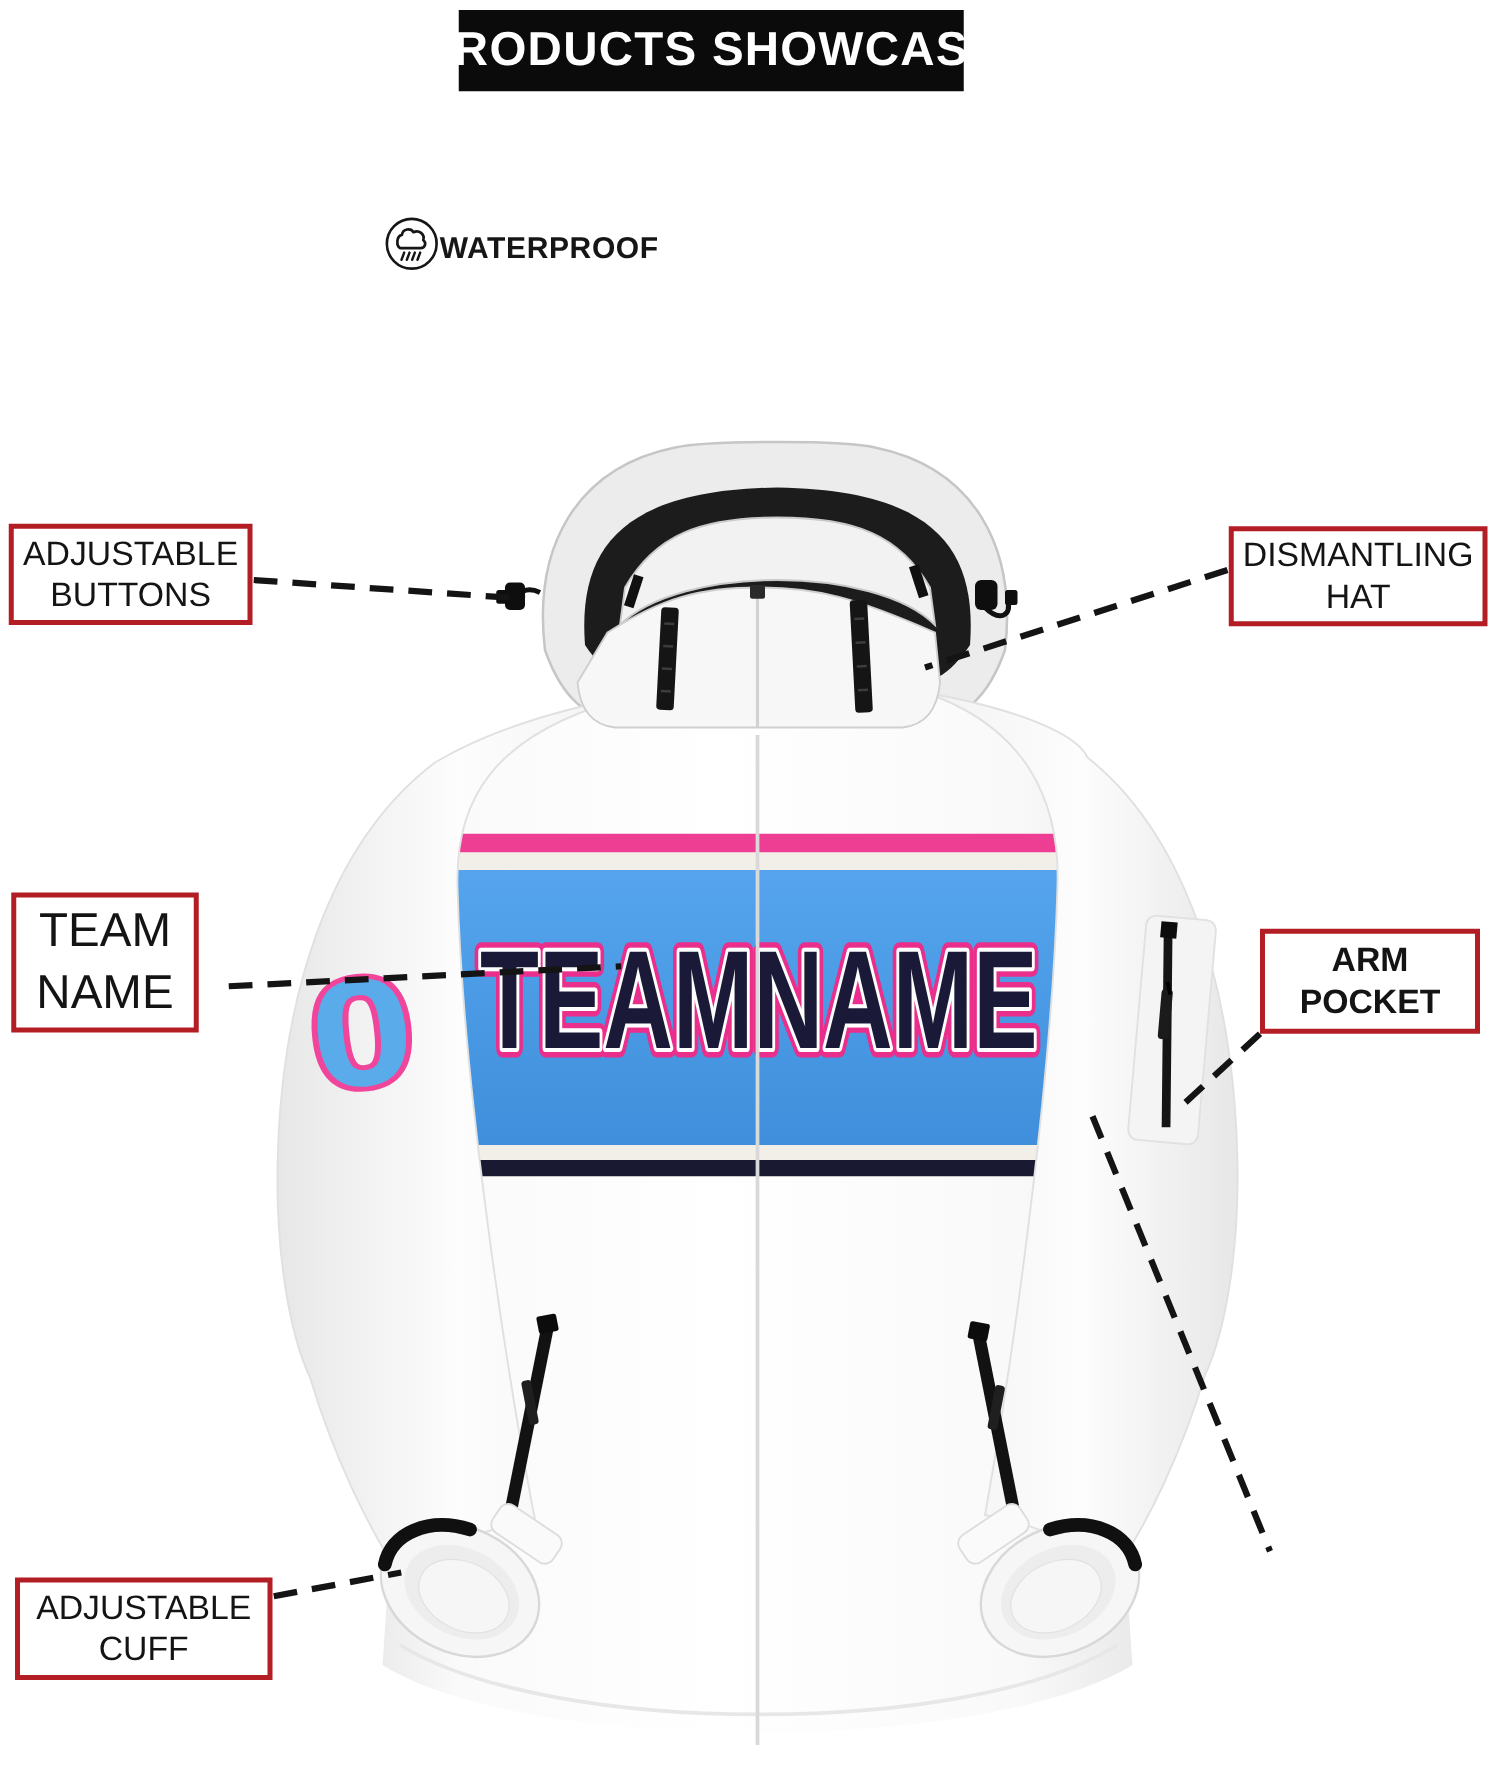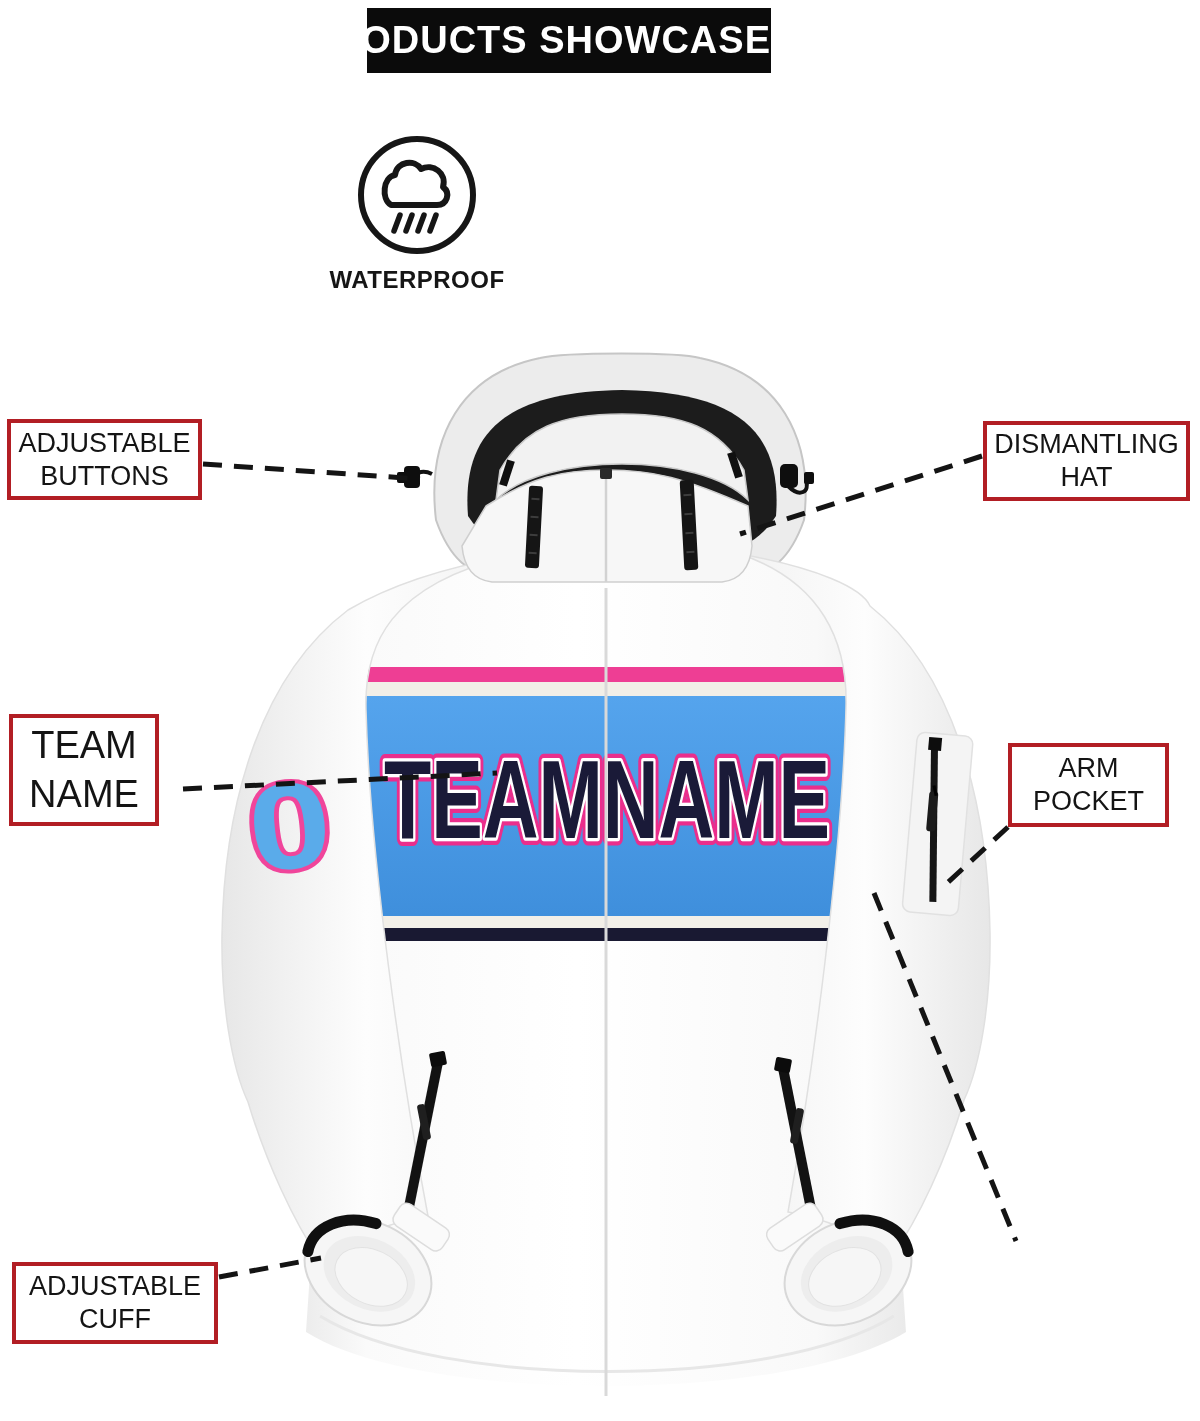--- a/index.html
+++ b/index.html
@@ -1,21 +1,21 @@
 <!DOCTYPE html>
 <html><head>
 <meta charset="utf-8">
 <style>
   html,body{margin:0;padding:0;background:#fff;}
   .page{position:relative;width:1200px;height:1421px;background:#ffffff;overflow:hidden;
         font-family:"Liberation Sans", sans-serif;}
   .title-bar{position:absolute;left:367px;top:8px;width:404px;height:65px;background:#0b0b0b;
-             display:flex;align-items:center;justify-content:flex-end;}
+             display:flex;align-items:center;justify-content:center;}
   .title-bar span{color:#ffffff;font-weight:bold;font-size:38px;letter-spacing:1px;white-space:nowrap;}
-  .feature{position:absolute;top:132px;width:220px;display:flex;flex-direction:column;align-items:center;}
+  .feature{position:absolute;top:132px;width:220px;display:flex;align-items:center;}
   .feature svg{display:block;}
   .feature .flabel{margin-top:8px;font-size:24px;font-weight:600;color:#161616;letter-spacing:0.5px;white-space:nowrap;}
   .callout{position:absolute;background:#ffffff;border:4px solid #B21E24;color:#141414;
            display:flex;align-items:center;justify-content:center;text-align:center;
            font-size:27px;line-height:1.22;box-sizing:border-box;}
   .callout.big{font-size:38px;line-height:1.3;}
   #jacket-svg{position:absolute;left:0;top:0;}
 </style>
 </head>
 <body>
@@ -203,20 +203,20 @@
 
   <div class="callout" style="left:983px;top:421px;width:207px;height:80px;">
     <span>DISMANTLING HAT</span>
   </div>
   <div class="callout" style="left:7px;top:419px;width:195px;height:81px;">
     <span>ADJUSTABLE BUTTONS</span>
   </div>
   <div class="callout big" style="left:9px;top:714px;width:150px;height:112px;">
     <span>TEAM NAME</span>
   </div>
-  <div class="callout" style="left:1008px;top:743px;width:161px;height:84px;">
+  <div class="callout" style="left:1008px;top:743px;width:176px;height:84px;font-weight:bold;">
     <span>ARM POCKET</span>
   </div>
   <div class="callout" style="left:12px;top:1240px;width:206px;height:82px;margin-top:22px;">
     <span>ADJUSTABLE CUFF</span>
   </div>
 
 </div>
 
 </body></html>

